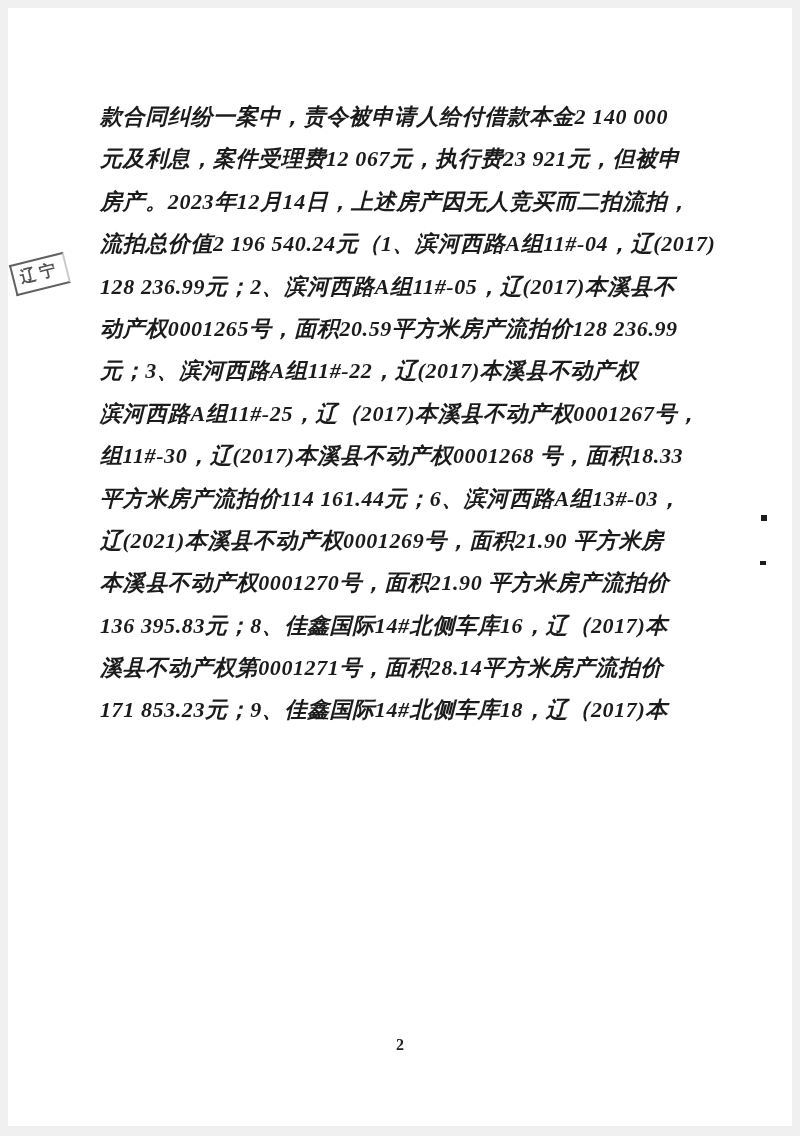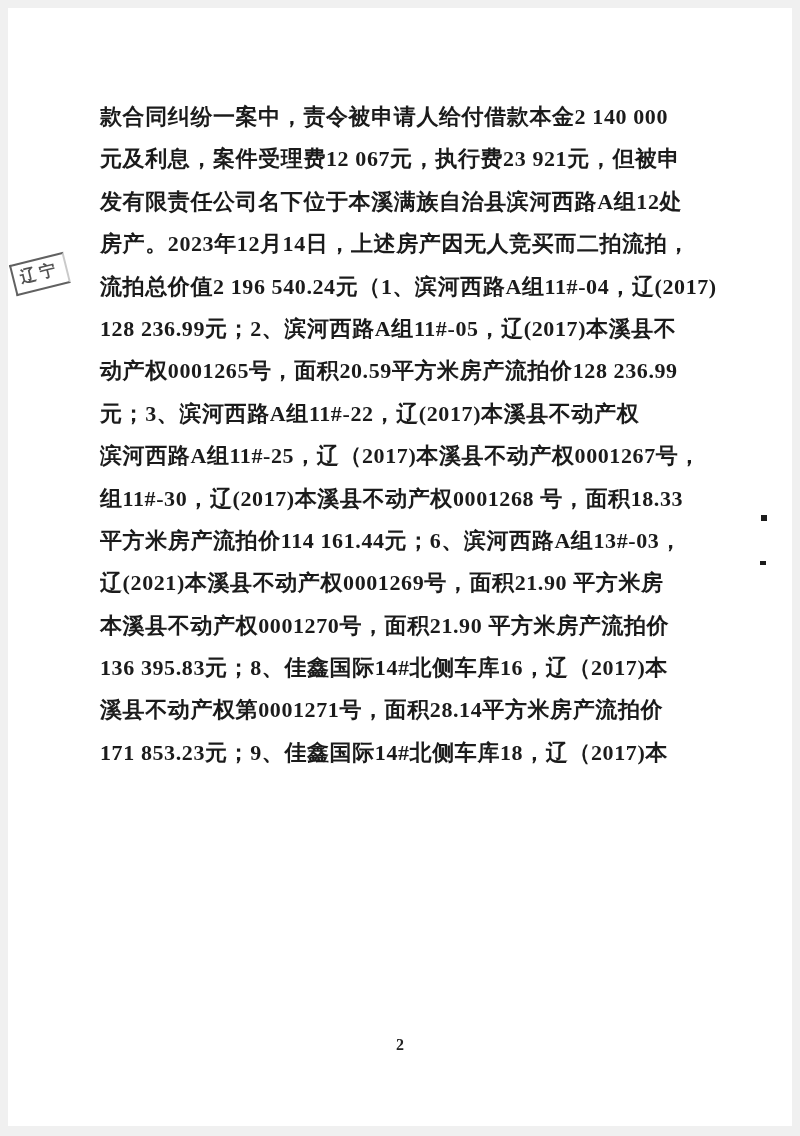--- a/index.html
+++ b/index.html
@@ -13,20 +13,21 @@
   .paper {
     position: absolute;
     left: 8px; top: 8px;
     width: 784px; height: 1118px;
     background: #ffffff;
   }
   .textblock {
     position: absolute;
     left: 92px; top: 88px;
     width: 620px;
+    font-style: italic;
   }
   .doc-line {
     height: 42.4px;
     line-height: 42.4px;
     font-size: 22px;
     font-weight: 600;
     color: #1b1b1b;
     letter-spacing: 0.6px;
     white-space: nowrap;
   }
@@ -60,21 +61,20 @@
   .speck-1 { left: 761px; top: 515px; width: 6px; height: 6px; }
   .speck-2 { left: 760px; top: 561px; width: 6px; height: 4px; }
 </style>
 </head>
 <body>
 
 <div class="paper">
   <div class="textblock">
     <div class="doc-line">款合同纠纷一案中，责令被申请人给付借款本金2 140 000</div>
     <div class="doc-line">元及利息，案件受理费12 067元，执行费23 921元，但被申</div>
-    <div class="doc-line">发有限责任公司名下位于本溪满族自治县滨河西路A组12处</div>
     <div class="doc-line">房产。2023年12月14日，上述房产因无人竞买而二拍流拍，</div>
     <div class="doc-line">流拍总价值2 196 540.24元（1、滨河西路A组11#-04，辽(2017)</div>
     <div class="doc-line">128 236.99元；2、滨河西路A组11#-05，辽(2017)本溪县不</div>
     <div class="doc-line">动产权0001265号，面积20.59平方米房产流拍价128 236.99</div>
     <div class="doc-line">元；3、滨河西路A组11#-22，辽(2017)本溪县不动产权</div>
     <div class="doc-line">滨河西路A组11#-25，辽（2017)本溪县不动产权0001267号，</div>
     <div class="doc-line">组11#-30，辽(2017)本溪县不动产权0001268 号，面积18.33</div>
     <div class="doc-line">平方米房产流拍价114 161.44元；6、滨河西路A组13#-03，</div>
     <div class="doc-line">辽(2021)本溪县不动产权0001269号，面积21.90 平方米房</div>
     <div class="doc-line">本溪县不动产权0001270号，面积21.90 平方米房产流拍价</div>

